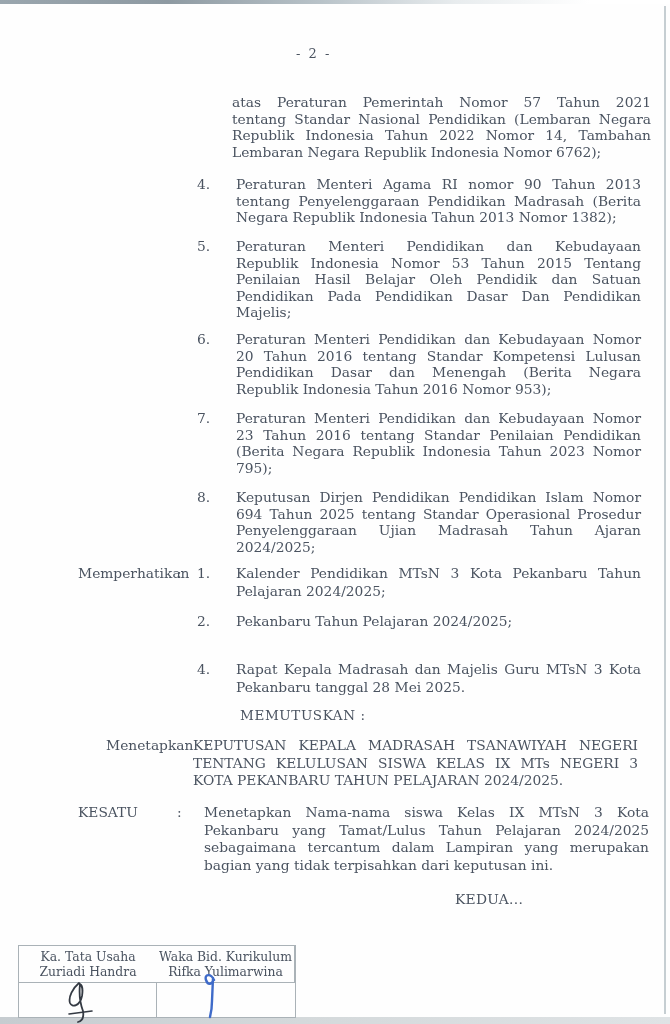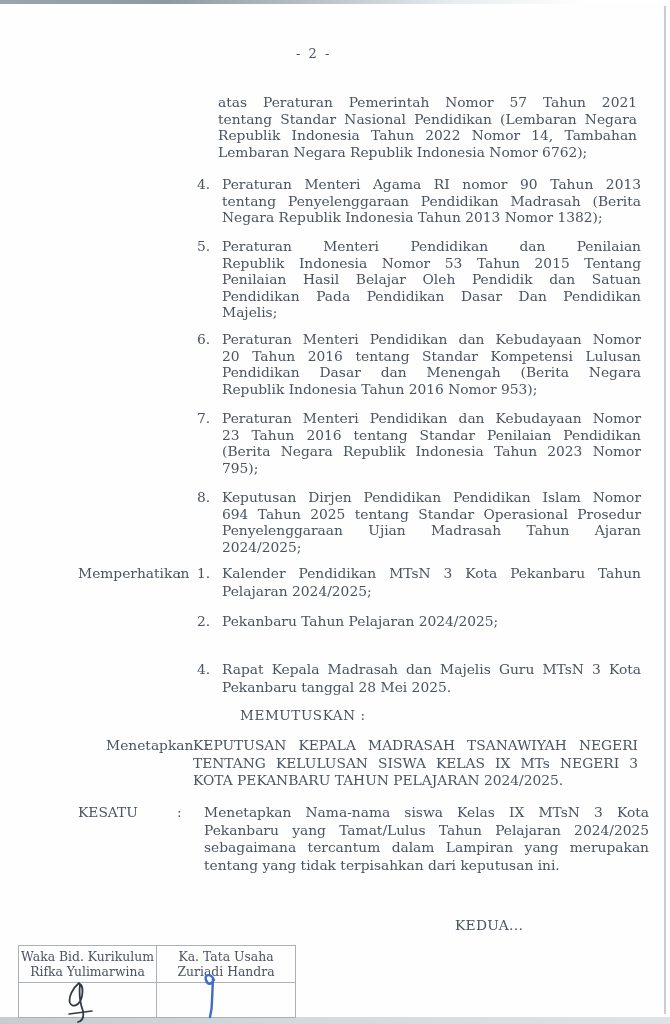--- a/index.html
+++ b/index.html
@@ -22,25 +22,25 @@
     background:linear-gradient(to right,#c6ccd0 0%,#d4d9db 45%,#dfe3e5 100%);
   }
   .pagenum {
     position:absolute; top:46px; left:296px;
     font-size:13px; letter-spacing:2px;
   }
   .block { position:absolute; font-size:13.8px; line-height:16.5px; }
   .jline { text-align:justify; text-align-last:justify; }
   .jline.last { text-align-last:left; }
 
-  .cont-para { top:94px; left:218px; width:419px; }
+  .cont-para { top:94px; left:232px; width:419px; }
 
   .num-item { left:197px; width:444px; }
   .num-item .inum { position:absolute; left:0; top:0; }
-  .num-item .itext { margin-left:25px; }
+  .num-item .itext { margin-left:39px; }
 
   .i4 { top:176px; } .i5 { top:238px; } .i6 { top:331px; }
   .i7 { top:410px; } .i8 { top:489px; }
 
   .lh-wide { line-height:17.5px; }
   .m1 { top:565px; } .m2 { top:613px; } .m4 { top:661px; }
 
   .side-label { position:absolute; left:78px; font-size:13.8px; line-height:17.5px; }
   .side-colon { position:absolute; left:177px; font-size:13.8px; line-height:17.5px; }
   .lbl-memperhatikan { top:565px; }
@@ -48,21 +48,21 @@
   .lbl-kesatu { top:804px; }
 
   .decide-heading {
     position:absolute; top:707px; left:240px;
     font-size:13.5px; letter-spacing:0.6px;
   }
   .row-content { position:absolute; left:193px; width:445px; font-size:13.8px; line-height:17.5px; }
   .c-menetapkan { top:737px; }
   .c-kesatu { top:804px;margin-left:11px; }
 
-  .kedua-cue { position:absolute; top:917px; left:455px; font-size:13.8px; letter-spacing:0.3px; }
+  .kedua-cue { position:absolute; top:891px; left:455px; font-size:13.8px; letter-spacing:0.3px; }
 
   .sigtable {
     position:absolute; left:18px; top:945px; width:276px;
     display:grid; grid-template-columns:1fr 1fr;
     border:1px solid #aab2b7;
   }
   .hcell {
     height:33px; text-align:center; font-size:12.4px; line-height:15px;
     padding-top:3px; border-bottom:1px solid #aab2b7;
   }
@@ -96,21 +96,21 @@
     <div class="itext">
         <div class="jline">Peraturan Menteri Agama RI nomor 90 Tahun 2013</div>
         <div class="jline">tentang Penyelenggaraan Pendidikan Madrasah (Berita</div>
         <div class="jline last">Negara Republik Indonesia Tahun 2013 Nomor 1382);</div>
       </div>
   </div>
 
   <div class="block num-item i5">
     <span class="inum">5.</span>
     <div class="itext">
-        <div class="jline">Peraturan Menteri Pendidikan dan Penilaian</div>
+        <div class="jline">Peraturan Menteri Pendidikan dan Kebudayaan</div>
         <div class="jline">Republik Indonesia Nomor 53 Tahun 2015 Tentang</div>
         <div class="jline">Penilaian Hasil Belajar Oleh Pendidik dan Satuan</div>
         <div class="jline">Pendidikan Pada Pendidikan Dasar Dan Pendidikan</div>
         <div class="jline last">Majelis;</div>
       </div>
   </div>
 
   <div class="block num-item i6">
     <span class="inum">6.</span>
     <div class="itext">
@@ -176,33 +176,33 @@
       <div class="jline">TENTANG KELULUSAN SISWA KELAS IX MTs NEGERI 3</div>
       <div class="jline last">KOTA PEKANBARU TAHUN PELAJARAN 2024/2025.</div>
     </div>
 
   <div class="side-label lbl-kesatu">KESATU</div>
   <div class="side-colon lbl-kesatu">:</div>
   <div class="row-content c-kesatu">
       <div class="jline">Menetapkan Nama-nama siswa Kelas IX MTsN 3 Kota</div>
       <div class="jline">Pekanbaru yang Tamat/Lulus Tahun Pelajaran 2024/2025</div>
       <div class="jline">sebagaimana tercantum dalam Lampiran yang merupakan</div>
-      <div class="jline last">tentang yang tidak terpisahkan dari keputusan ini.</div>
+      <div class="jline last">bagian yang tidak terpisahkan dari keputusan ini.</div>
     </div>
 
   <div class="kedua-cue">KEDUA...</div>
 
   <div class="sigtable">
+    <div class="hcell">
+      <div>Ka. Tata Usaha</div>
+      <div>Zuriadi Handra</div>
+    </div>
     <div class="hcell cdiv">
       <div>Waka Bid. Kurikulum</div>
       <div>Rifka Yulimarwina</div>
-    </div>
-    <div class="hcell">
-      <div>Ka. Tata Usaha</div>
-      <div>Zuriadi Handra</div>
     </div>
     <div class="scell cdiv"></div>
     <div class="scell"></div>
   </div>
 
   <svg class="sig-svg sig1" width="52" height="44" viewBox="0 0 52 44">
     <path d="M 23,3 C 17,8 12,17 14,23 C 16,28 24,26 26,16 C 27,10 26,5 24,4 C 23,13 24,23 27,31 C 28,37 26,41 22,42" fill="none" stroke="#343a43" stroke-width="1.8" stroke-linecap="round"></path>
     <path d="M 13,34 L 36,31" fill="none" stroke="#343a43" stroke-width="1.6" stroke-linecap="round"></path>
   </svg>
 

